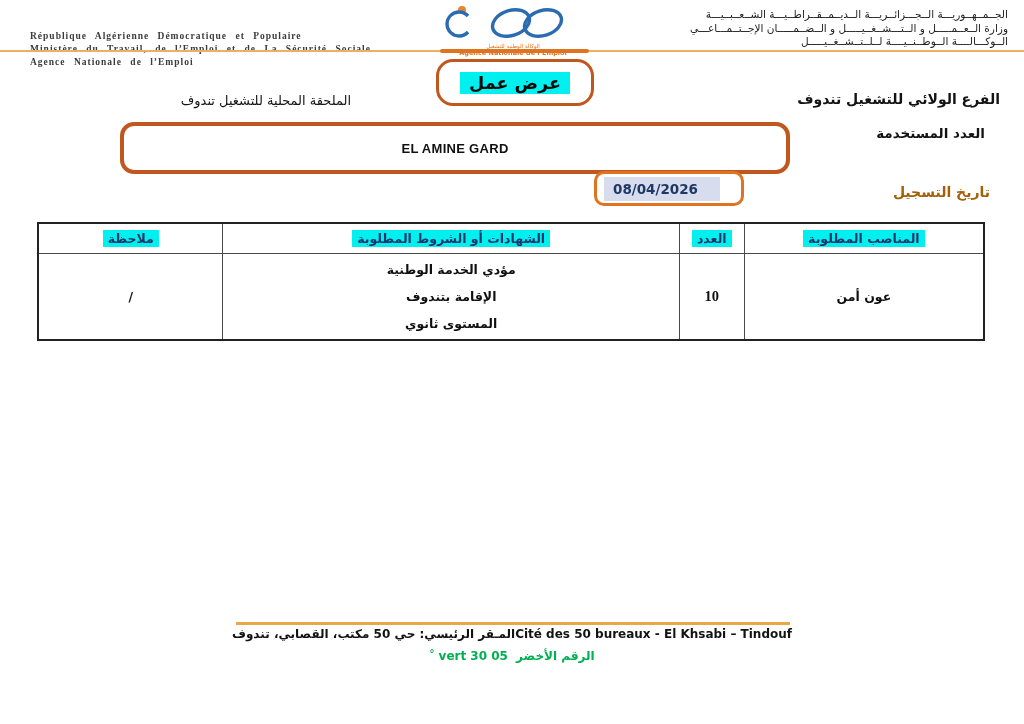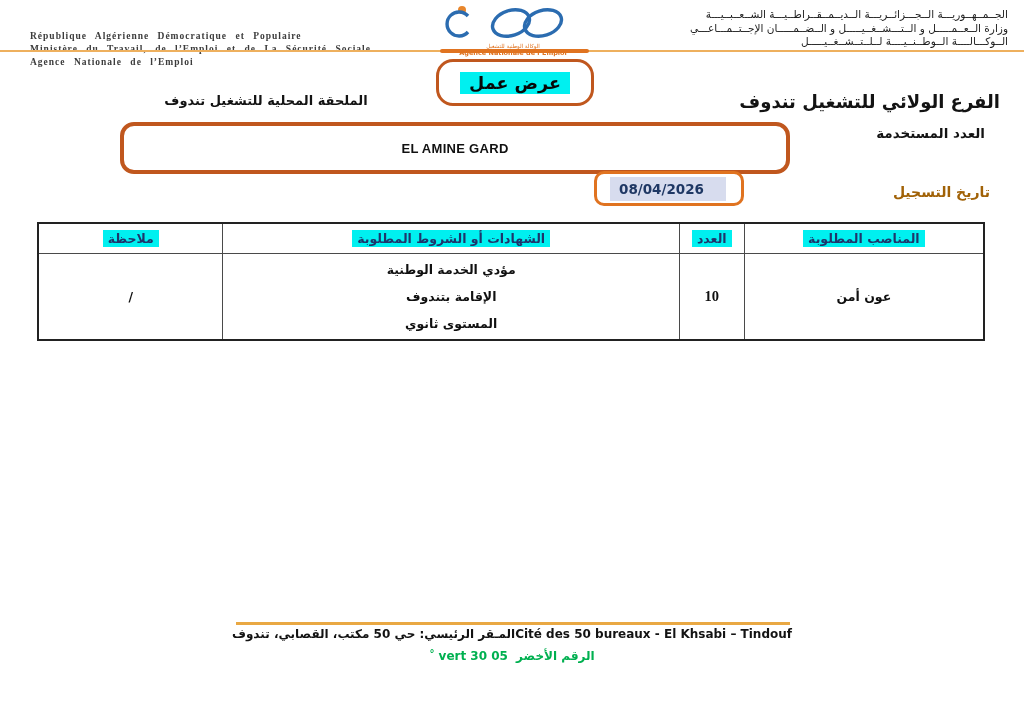--- a/index.html
+++ b/index.html
@@ -19,31 +19,31 @@
   .hdr-line{left:0;top:50px;width:1024px;height:2px;background:#eeb05e;}
   .logo-line{left:440px;top:49px;width:149px;height:4px;background:#e07320;border-radius:2px;}
 
   
   .title-box{left:436px;top:59px;width:152px;height:41px;border:3.5px solid #c0571e;
              border-radius:17px;display:flex;align-items:center;justify-content:center;background:#fff;}
   .hl-cyan{background:#00f0f0;}
   .title-txt{font-weight:bold;font-size:17.5px;color:#070707;padding:1px 9px;direction:rtl;}
 
   .local-office{left:148px;top:93px;width:236px;text-align:center;direction:rtl;
-                font-weight:bold;font-size:13px;color:#131313;}
-  .wilaya{right:24px;top:91px;direction:rtl;font-weight:bold;font-size:18px;color:#131313;margin-left:20px;}
+                font-weight:normal;font-size:13px;color:#131313;}
+  .wilaya{right:24px;top:91px;direction:rtl;font-weight:bold;font-size:14px;color:#131313;margin-left:20px;}
   .employer-label{right:39px;top:125px;direction:rtl;font-weight:bold;font-size:13.5px;color:#131313;}
 
   .employer-box{left:120px;top:122px;width:662px;height:44px;border:4px solid #c0571e;
                 border-radius:14px;background:#fff;display:flex;align-items:center;justify-content:center;}
   .employer-name{font-family:"Liberation Sans",sans-serif;font-weight:bold;font-size:13px;
                  color:#111;letter-spacing:.3px;}
 
   .date-box{left:594px;top:171px;width:150px;height:35px;border:3px solid #e07320;
-            border-radius:10px;background:#fff;display:flex;align-items:center;padding-left:13px;box-sizing:border-box;}
+            border-radius:10px;background:#fff;display:flex;align-items:center;padding-left:7px;box-sizing:border-box;}
   .date-field{background:#d7dcee;width:116px;height:24px;display:flex;align-items:center;
               padding-left:9px;box-sizing:border-box;font-weight:bold;font-size:13.5px;color:#1f3864;}
   .date-label{right:34px;top:184px;direction:rtl;font-weight:bold;font-size:14px;color:#a16207;}
 
   
   .tbl{left:37px;top:222px;width:948px;}
   table{border-collapse:collapse;width:948px;direction:rtl;}
   td,th{border:1.2px solid #4a4a4a;padding:0;vertical-align:middle;text-align:center;}
   table{border:2px solid #222;}
   th{height:29px;font-size:12.5px;font-weight:bold;}

